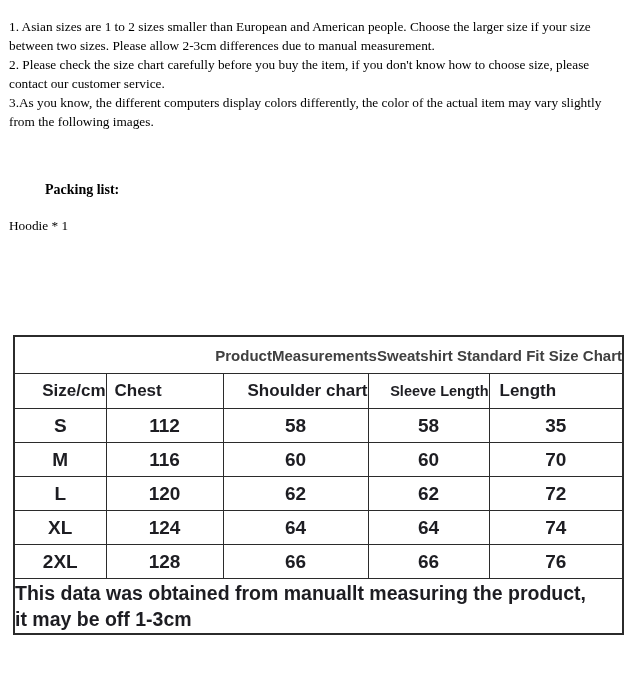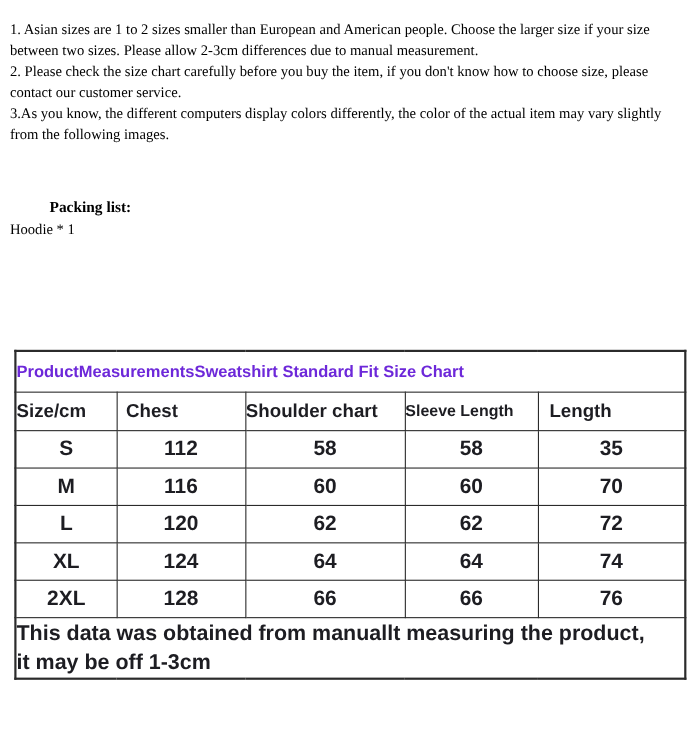--- a/index.html
+++ b/index.html
@@ -33,20 +33,21 @@
   }
   .note-items p { margin: 0; }
   .packing-heading {
     margin-top: 49px;
     font-size: 14px;
     font-weight: bold;
     line-height: 19px;
     margin-left: 36px;
   }
   .packing-item {
+    margin-top: 17px;
     font-size: 13.3px;
     line-height: 19px;
   }
 
   
   table.size-chart {
     border-collapse: collapse;
     table-layout: fixed;
     width: 609px;
     margin: 100px 0 0 4px;
@@ -54,32 +55,32 @@
     font-family: "Liberation Sans", sans-serif;
     color: #1d1d22;
   }
   table.size-chart td, table.size-chart th {
     border: 1.5px solid #2b2b2b;
     padding: 0;
     overflow: hidden;
   }
   td.chart-title {
     height: 36px;
-    text-align: left;
+    text-align: right;
     vertical-align: middle;
     font-size: 15px;
     font-weight: bold;
-    color: #6d28d9;
+    color: #404040;
   }
   tr.header-row th {
     height: 34px;
     vertical-align: middle;
     font-size: 17px;
     font-weight: bold;
-    text-align: left;
+    text-align: right;
   }
   tr.header-row th.align-left { text-align: left; }
   tr.header-row th.pad-8  { padding-left: 8px; }
   tr.header-row th.pad-10 { padding-left: 10px; }
   tr.header-row th.small  { font-size: 14.5px; }
   tr.data-row td {
     height: 33px;
     vertical-align: middle;
     text-align: center;
     font-size: 19px;

